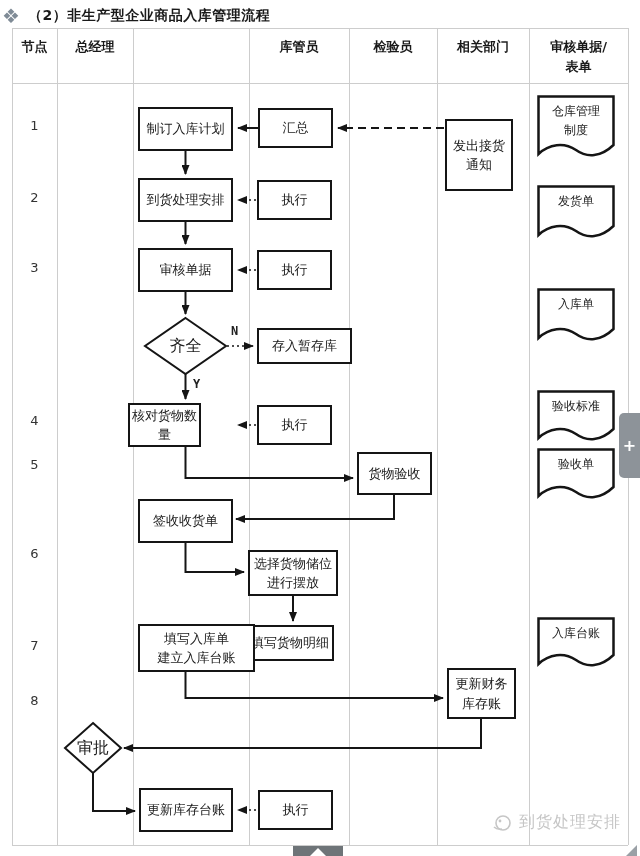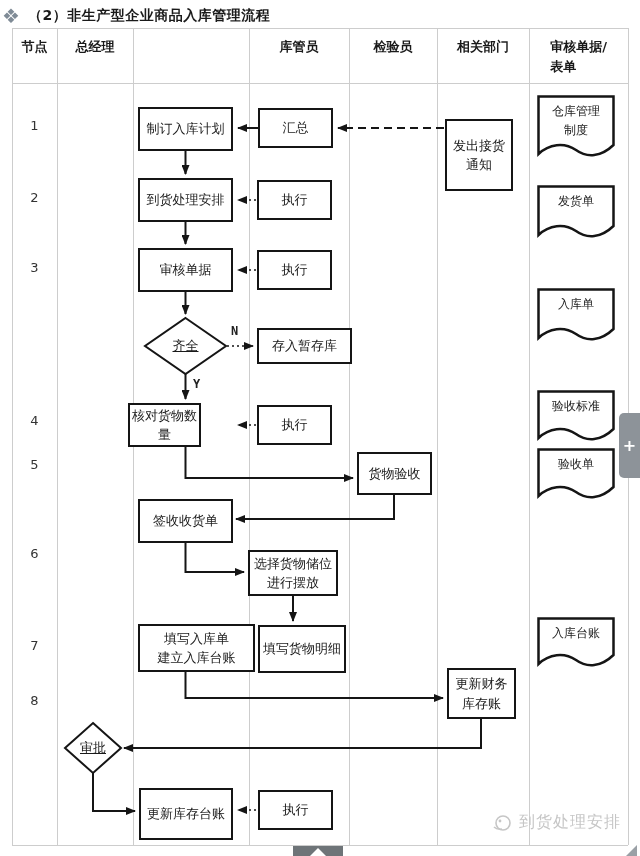--- a/index.html
+++ b/index.html
@@ -3,28 +3,28 @@
 <meta charset="utf-8">
 <style>
   html,body{margin:0;padding:0;background:#fff;}
   .stage{position:relative;width:640px;height:856px;background:#fff;overflow:hidden;
          font-family:"DejaVu Sans","Liberation Sans",sans-serif;color:#1a1a1a;}
   .title{position:absolute;left:28px;top:7px;font-size:14px;font-weight:bold;letter-spacing:.5px;}
   .deco{position:absolute;left:2px;top:4px;font-size:20px;color:#7f8b96;}
   .gv{position:absolute;width:1px;background:#cdcdcd;top:28px;height:817px;}
   .gh{position:absolute;height:1px;background:#cdcdcd;left:12px;width:616px;}
   .colhead{position:absolute;top:30px;height:64px;box-sizing:border-box;padding-top:7px;
-           display:flex;align-items:flex-start;justify-content:center;text-align:left;
+           display:flex;align-items:flex-start;justify-content:center;text-align:center;
            font-size:13px;font-weight:bold;white-space:pre-line;line-height:1.55;}
   .node-num{position:absolute;width:45px;left:12px;text-align:center;font-size:13px;color:#333;}
   .box{position:absolute;background:#fff;border:2px solid #151515;box-sizing:border-box;
        display:flex;align-items:center;justify-content:center;text-align:center;
        font-size:13px;line-height:1.5;white-space:pre-line;}
   .dlabel{position:absolute;display:flex;align-items:center;justify-content:center;
-          font-size:13px;text-align:center;text-decoration:underline;}
+          font-size:16px;text-align:center;}
   .nylabel{position:absolute;font-size:12px;font-weight:bold;color:#222;
            font-family:"DejaVu Sans Mono","Liberation Mono",monospace;}
   .doc{position:absolute;width:78px;}
   .doc svg{display:block;}
   .doc-label{position:absolute;left:0;right:0;top:7px;text-align:center;font-size:12px;
              white-space:pre-line;line-height:1.6;}
   .svglayer{position:absolute;left:0;top:0;pointer-events:none;}
   .watermark{position:absolute;left:492px;top:812px;display:flex;align-items:center;gap:5px;
              color:#c6c6c6;font-size:16px;letter-spacing:1px;}
   .side-plus{position:absolute;left:619px;top:413px;width:21px;height:65px;background:#8d9399;
@@ -119,26 +119,26 @@
   <div class="box" style="left:257px;top:180px;width:75px;height:40px">执行</div>
   <div class="box" style="left:138px;top:248px;width:95px;height:44px">审核单据</div>
   <div class="box" style="left:257px;top:250px;width:75px;height:40px">执行</div>
   <div class="box" style="left:257px;top:328px;width:95px;height:36px">存入暂存库</div>
   <div class="box" style="left:128px;top:403px;width:73px;height:44px">核对货物数量</div>
   <div class="box" style="left:257px;top:405px;width:75px;height:40px">执行</div>
   <div class="box" style="left:357px;top:452px;width:75px;height:43px">货物验收</div>
   <div class="box" style="left:138px;top:499px;width:95px;height:44px">签收收货单</div>
   <div class="box" style="left:248px;top:550px;width:90px;height:46px">选择货物储位
 进行摆放</div>
-  <div class="box" style="left:258px;top:625px;width:88px;height:48px">填写货物明细</div>
+  <div class="box" style="left:246px;top:625px;width:88px;height:36px">填写货物明细</div>
   <div class="box" style="left:138px;top:624px;width:117px;height:48px">填写入库单
 建立入库台账</div>
   <div class="box" style="left:447px;top:668px;width:69px;height:51px">更新财务
 库存账</div>
-  <div class="box" style="left:139px;top:788px;width:94px;height:52px">更新库存台账</div>
+  <div class="box" style="left:139px;top:788px;width:94px;height:44px">更新库存台账</div>
   <div class="box" style="left:258px;top:790px;width:75px;height:40px">执行</div>
 
   <div class="dlabel" style="left:145px;top:336px;width:81px;height:20px">齐全</div>
   <div class="dlabel" style="left:65px;top:738px;width:56px;height:20px">审批</div>
   <div class="nylabel" style="left:231px;top:324px">N</div>
   <div class="nylabel" style="left:193px;top:377px">Y</div>
 
   <div class="doc" style="left:537px;top:95px;height:64px">
     <svg width="78" height="64" viewBox="0 0 78 64">
       <path d="M1.5,1.5 H76.5 V50 C64,62 50,63 39,55 C27,47 12,49 1.5,59 Z" fill="#fff" stroke="#151515" stroke-width="2.5"></path>

